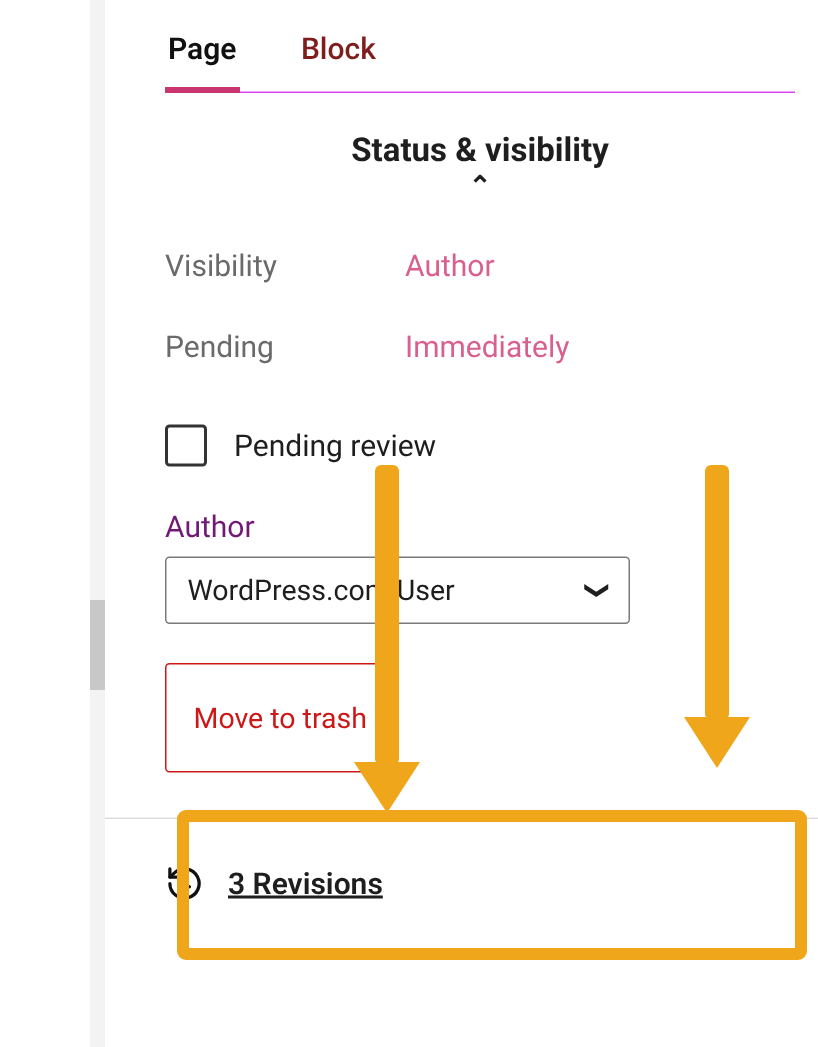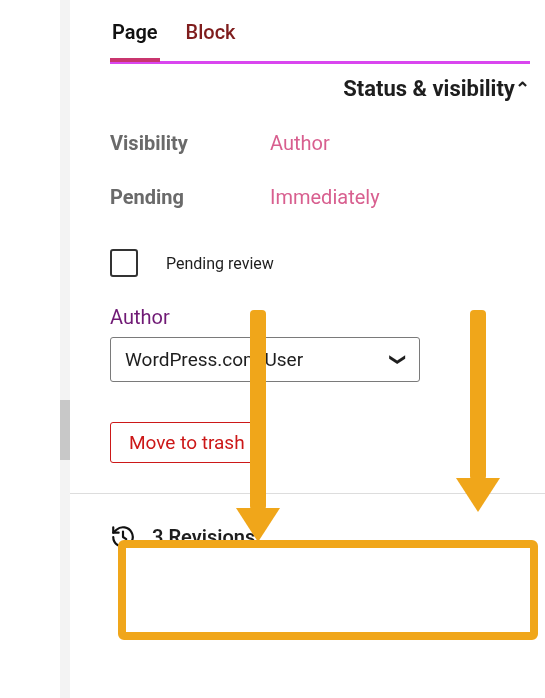--- a/index.html
+++ b/index.html
@@ -29,40 +29,40 @@
     position:absolute;left:0;top:400px;width:10px;height:60px;
     background:#c8c8c8;
   }
   .wrap{
     position:absolute;
     left:70px;top:-10px;
     width:500px;
     padding:20px 40px 40px 40px;
   }
   
-  .tabs{display:flex;gap:24px;border-bottom:3px solid #d946ef;}
+  .tabs{display:flex;gap:39px;border-bottom:1px solid #d946ef;}
   .tab{padding:10px 2px 14px 2px;font-size:20px;font-weight:500;color:#7f1d1d;cursor:pointer;}
   .tab.active{color:#111;font-weight:600;border-bottom:4px solid var(--wp-pink);margin-bottom:-1px;}
   
-  .section-head{display:flex;justify-content:flex-end;align-items:center;margin-top:12px;}
+  .section-head{display:flex;justify-content:flex-start;align-items:center;margin-top:26px;flex-direction:column;}
   .section-title{font-size:22px;font-weight:700;}
   .caret{font-size:18px;font-weight:700;}
   
   .row{display:flex;align-items:baseline;margin-top:30px;font-size:20px;}
-  .row .label{width:160px;color:#6a6a6a;font-weight:700;}
+  .row .label{width:160px;color:#6a6a6a;font-weight:400;}
   .row .value{color:var(--wp-pink-light);font-weight:400;cursor:pointer;}
   
-  .check-row{display:flex;align-items:center;margin-top:40px;font-size:16px;gap:28px;}
+  .check-row{display:flex;align-items:center;margin-top:40px;font-size:20px;gap:18px;}
   .check-box{width:28px;height:28px;border:2px solid #333;border-radius:3px;flex:0 0 auto;}
   
   .author-label{margin-top:28px;font-size:20px;color:#701a75;}
   .select{margin-top:8px;border:1px solid #7a7a7a;border-radius:3px;padding:10px 14px;font-size:19px;display:flex;justify-content:space-between;align-items:center;width:310px;cursor:pointer;background:#fff;}
   .select .chev{font-size:16px;}
   
-  .trash{margin-top:40px;border:1.5px solid var(--red);color:var(--red);padding:8px 18px;font-size:19px;display:inline-block;border-radius:3px;cursor:pointer;background:#fff;}
+  .trash{margin-top:26px;border:1.5px solid var(--red);color:var(--red);padding:24px 18px;font-size:19px;display:inline-block;border-radius:3px;cursor:pointer;background:#fff;}
   
   .divider{height:1px;background:var(--wp-border);margin-top:30px;margin-left:-40px;margin-right:-40px;}
   .rev-row{display:flex;align-items:center;gap:16px;font-size:20px;font-weight:600;margin-top:30px;cursor:pointer;text-decoration:underline;}
   .rev-icon svg{width:26px;height:26px;display:block;}
   
   .overlay{position:absolute;left:0;top:0;width:545px;height:698px;pointer-events:none;z-index:10;}
   .arrow{position:absolute;}
   .arrow .shaft{position:absolute;background:var(--orange);width:16px;border-radius:4px;}
   .arrow .head{position:absolute;width:0;height:0;border-left:22px solid transparent;border-right:22px solid transparent;border-top:34px solid var(--orange);}
   .rect{position:absolute;border:8px solid var(--orange);border-radius:6px;}

